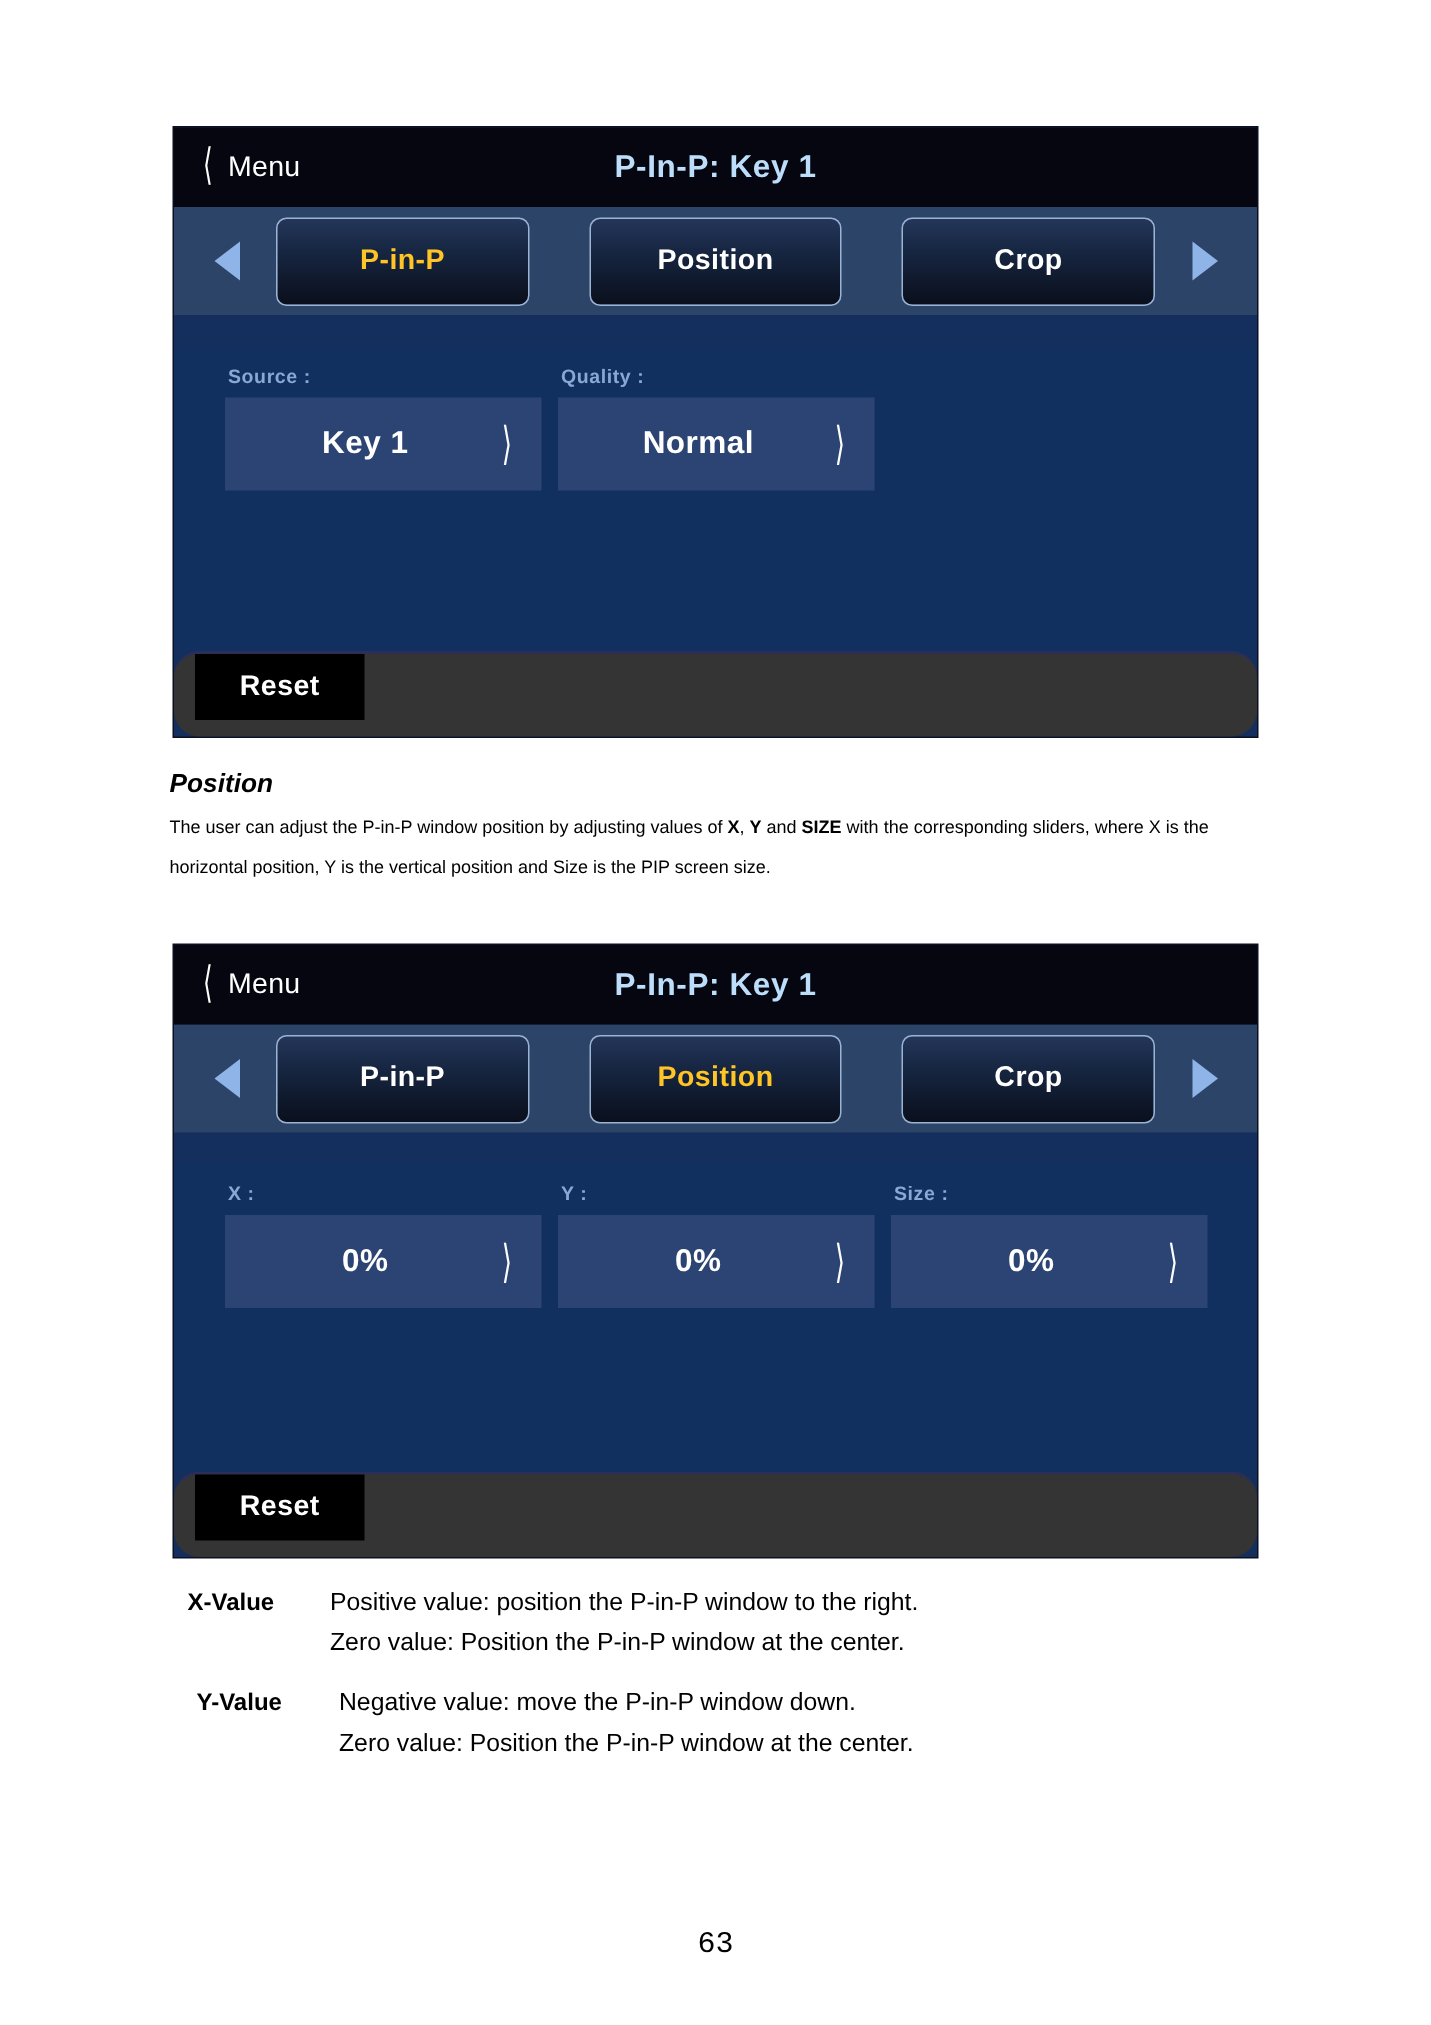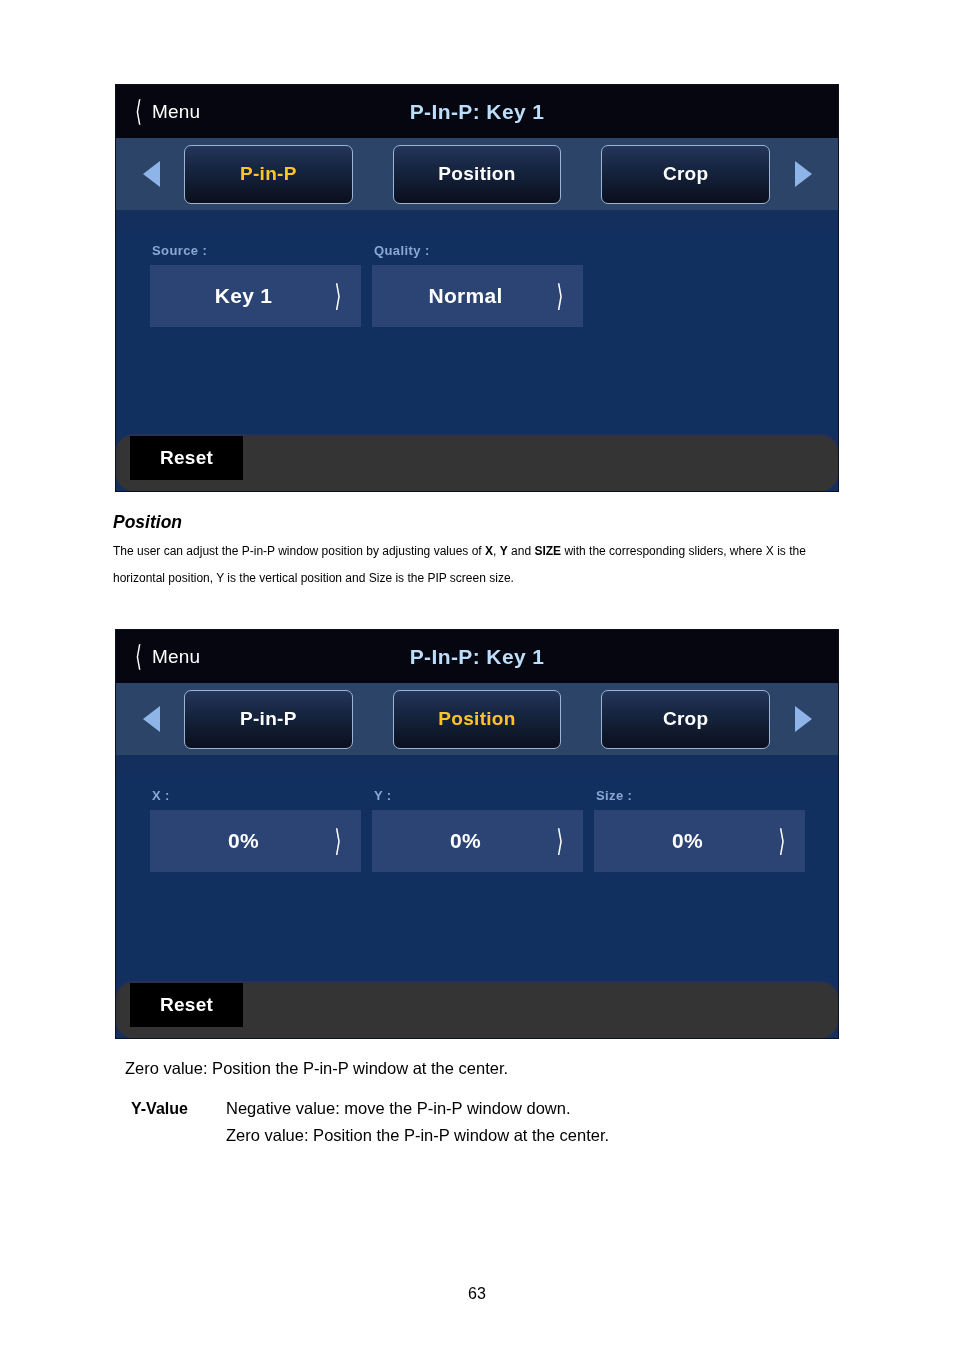--- a/index.html
+++ b/index.html
@@ -224,22 +224,23 @@
   .def-term.indent { padding-left: 6px; }
   .def-lines {
     font-size: 16.5px;
     line-height: 27px;
   }
   .page-num {
     position: absolute;
     left: 0; right: 0;
     top: 1285px;
     text-align: center;
-    font-size: 16px;
+    font-size: 20px;
     color: #000;
+    font-family: Liberation Mono, monospace;
   }
 </style>
 </head>
 <body>
 
 <div class="device" id="panel-1" style="top:85px;">
   <div class="device-titlebar">
     <div class="menu-back">
       <span class="chevron-left-glyph">⟨</span>
       <span class="menu-label">Menu</span>
@@ -339,21 +340,23 @@
     </div>
   </div>
 
   <div class="device-footer">
     <div class="reset-btn">Reset</div>
   </div>
 </div>
 
 <div class="defs" style="top:1055px;" id="definitions">
     <div class="def-block">
+      <div class="def-term">X-Value</div>
       <div class="def-lines">
+        <div>Positive value: position the P-in-P window to the right.</div>
         <div>Zero value: Position the P-in-P window at the center.</div>
       </div>
     </div>
     <div class="def-block">
       <div class="def-term indent">Y-Value</div>
       <div class="def-lines">
         <div>Negative value: move the P-in-P window down.</div>
         <div>Zero value: Position the P-in-P window at the center.</div>
       </div>
     </div>

